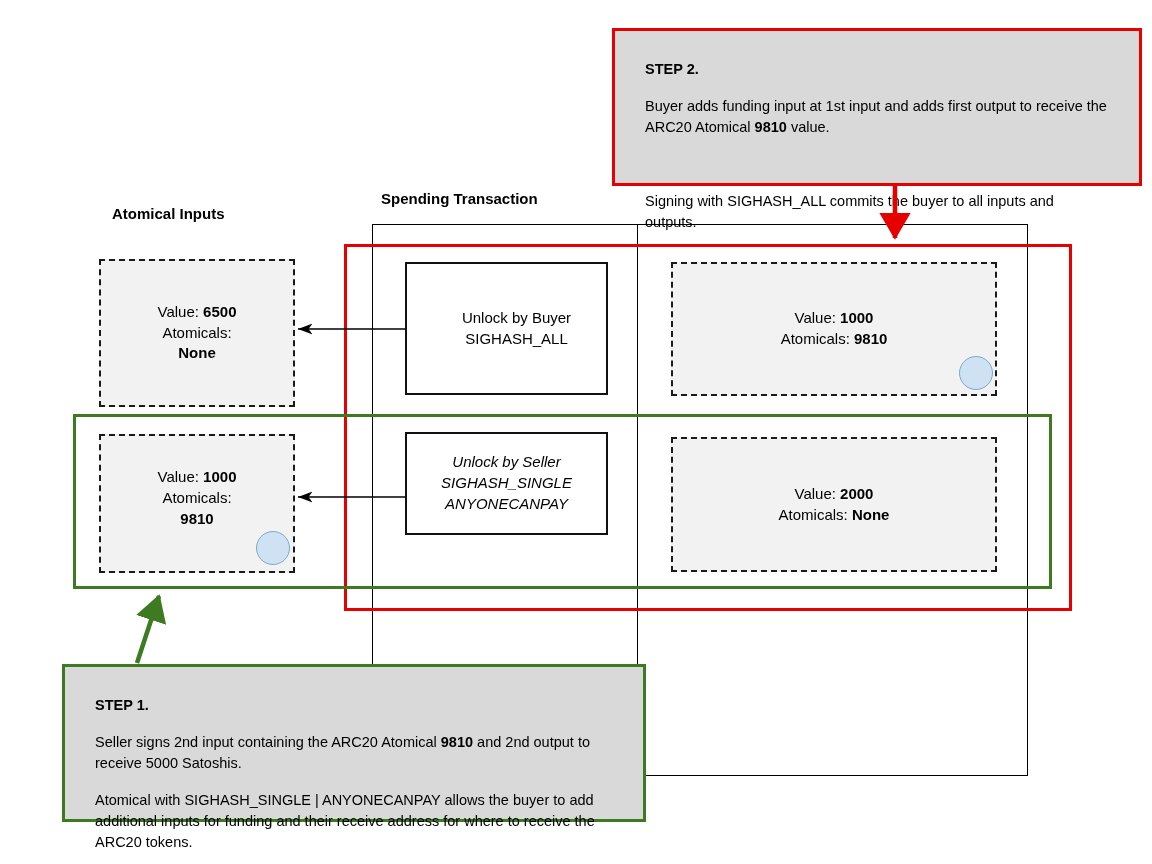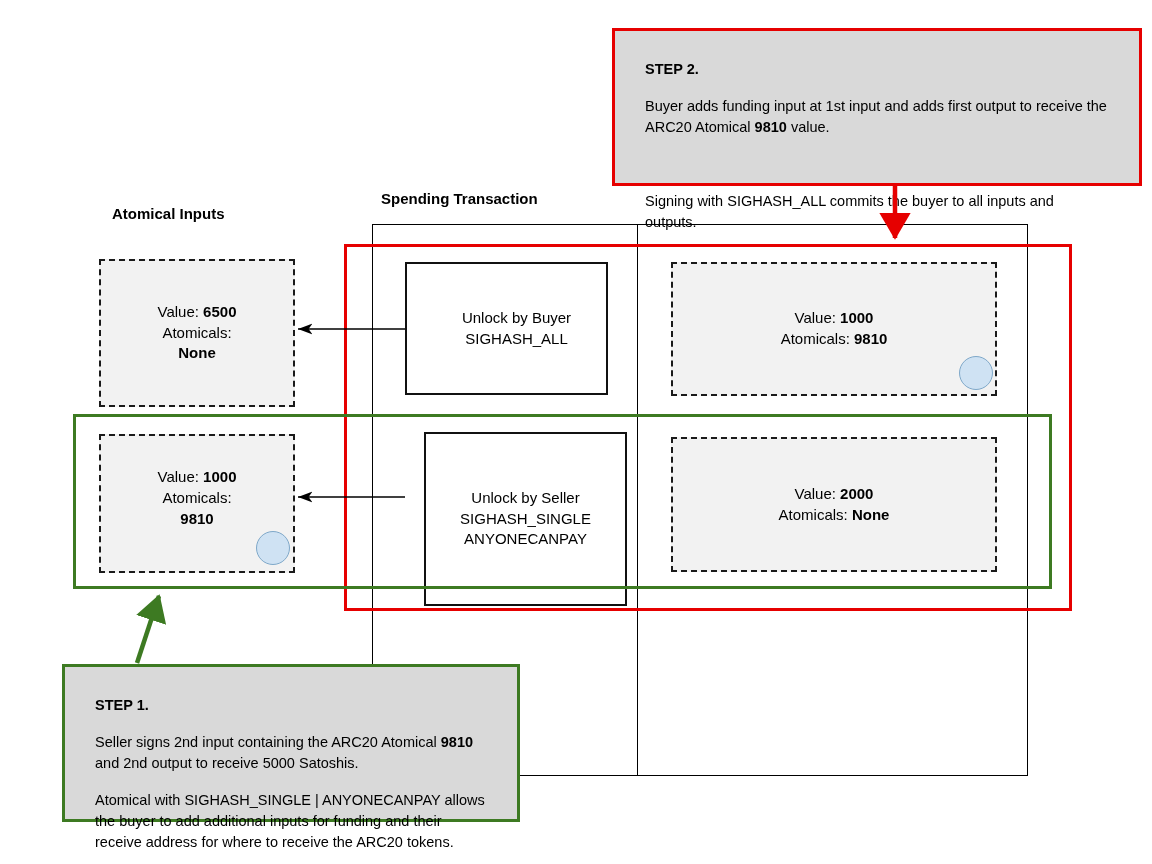--- a/index.html
+++ b/index.html
@@ -120,21 +120,21 @@
 </div>
 <div class="abs token-circle" style="left:256px; top:531px; width:34px; height:34px;"></div>
 
 <div class="abs solid-box" style="left:405px; top:262px; width:203px; height:133px;padding-left:20px;">
   <div>
     <span>Unlock by Buyer</span><br>
     <span>SIGHASH_ALL</span>
   </div>
 </div>
 
-<div class="abs solid-box" style="left:424px; top:432px; width:203px; height:174px;">
+<div class="abs solid-box" style="left:405px; top:432px; width:203px; height:103px;font-style:italic;">
   <div>
     <span>Unlock by Seller</span><br>
     <span>SIGHASH_SINGLE</span><br>
     <span>ANYONECANPAY</span>
   </div>
 </div>
 
 <div class="abs dashed-box" style="left:671px; top:262px; width:326px; height:134px;">
   <div class="lines">
     <span>Value:</span>
@@ -157,21 +157,21 @@
 <div class="abs hl-red" style="left:344px; top:244px; width:728px; height:367px;"></div>
 <div class="abs hl-green" style="left:73px; top:414px; width:979px; height:175px;"></div>
 
 <div class="abs note note-red" style="left:612px; top:28px; width:530px; height:158px;">
   <p class="title">STEP 2.</p>
   <p><span>Buyer adds funding input at 1st input and adds first output to receive the ARC20 Atomical </span><b>9810</b><span> value.</span></p>
   <div class="spacer"></div>
   <p>Signing with SIGHASH_ALL commits the buyer to all inputs and outputs.</p>
 </div>
 
-<div class="abs note note-green" style="left:62px; top:664px; width:458px; height:158px;">
+<div class="abs note note-green" style="left:62px; top:664px; width:584px; height:158px;">
   <p class="title">STEP 1.</p>
   <p><span>Seller signs 2nd input containing the ARC20 Atomical </span><b>9810</b><span> and 2nd output to receive 5000 Satoshis.</span></p>
   <p>Atomical with SIGHASH_SINGLE | ANYONECANPAY allows the buyer to add additional inputs for funding and their receive address for where to receive the ARC20 tokens.</p>
 </div>
 
 <svg class="overlay" viewBox="0 0 1152 864">
   <defs>
     <marker id="arr-black" markerWidth="10" markerHeight="8" refX="9" refY="4" orient="auto">
       <path d="M9,4 L0,0.6 L2.4,4 L0,7.4 Z" fill="#000"></path>
     </marker>

